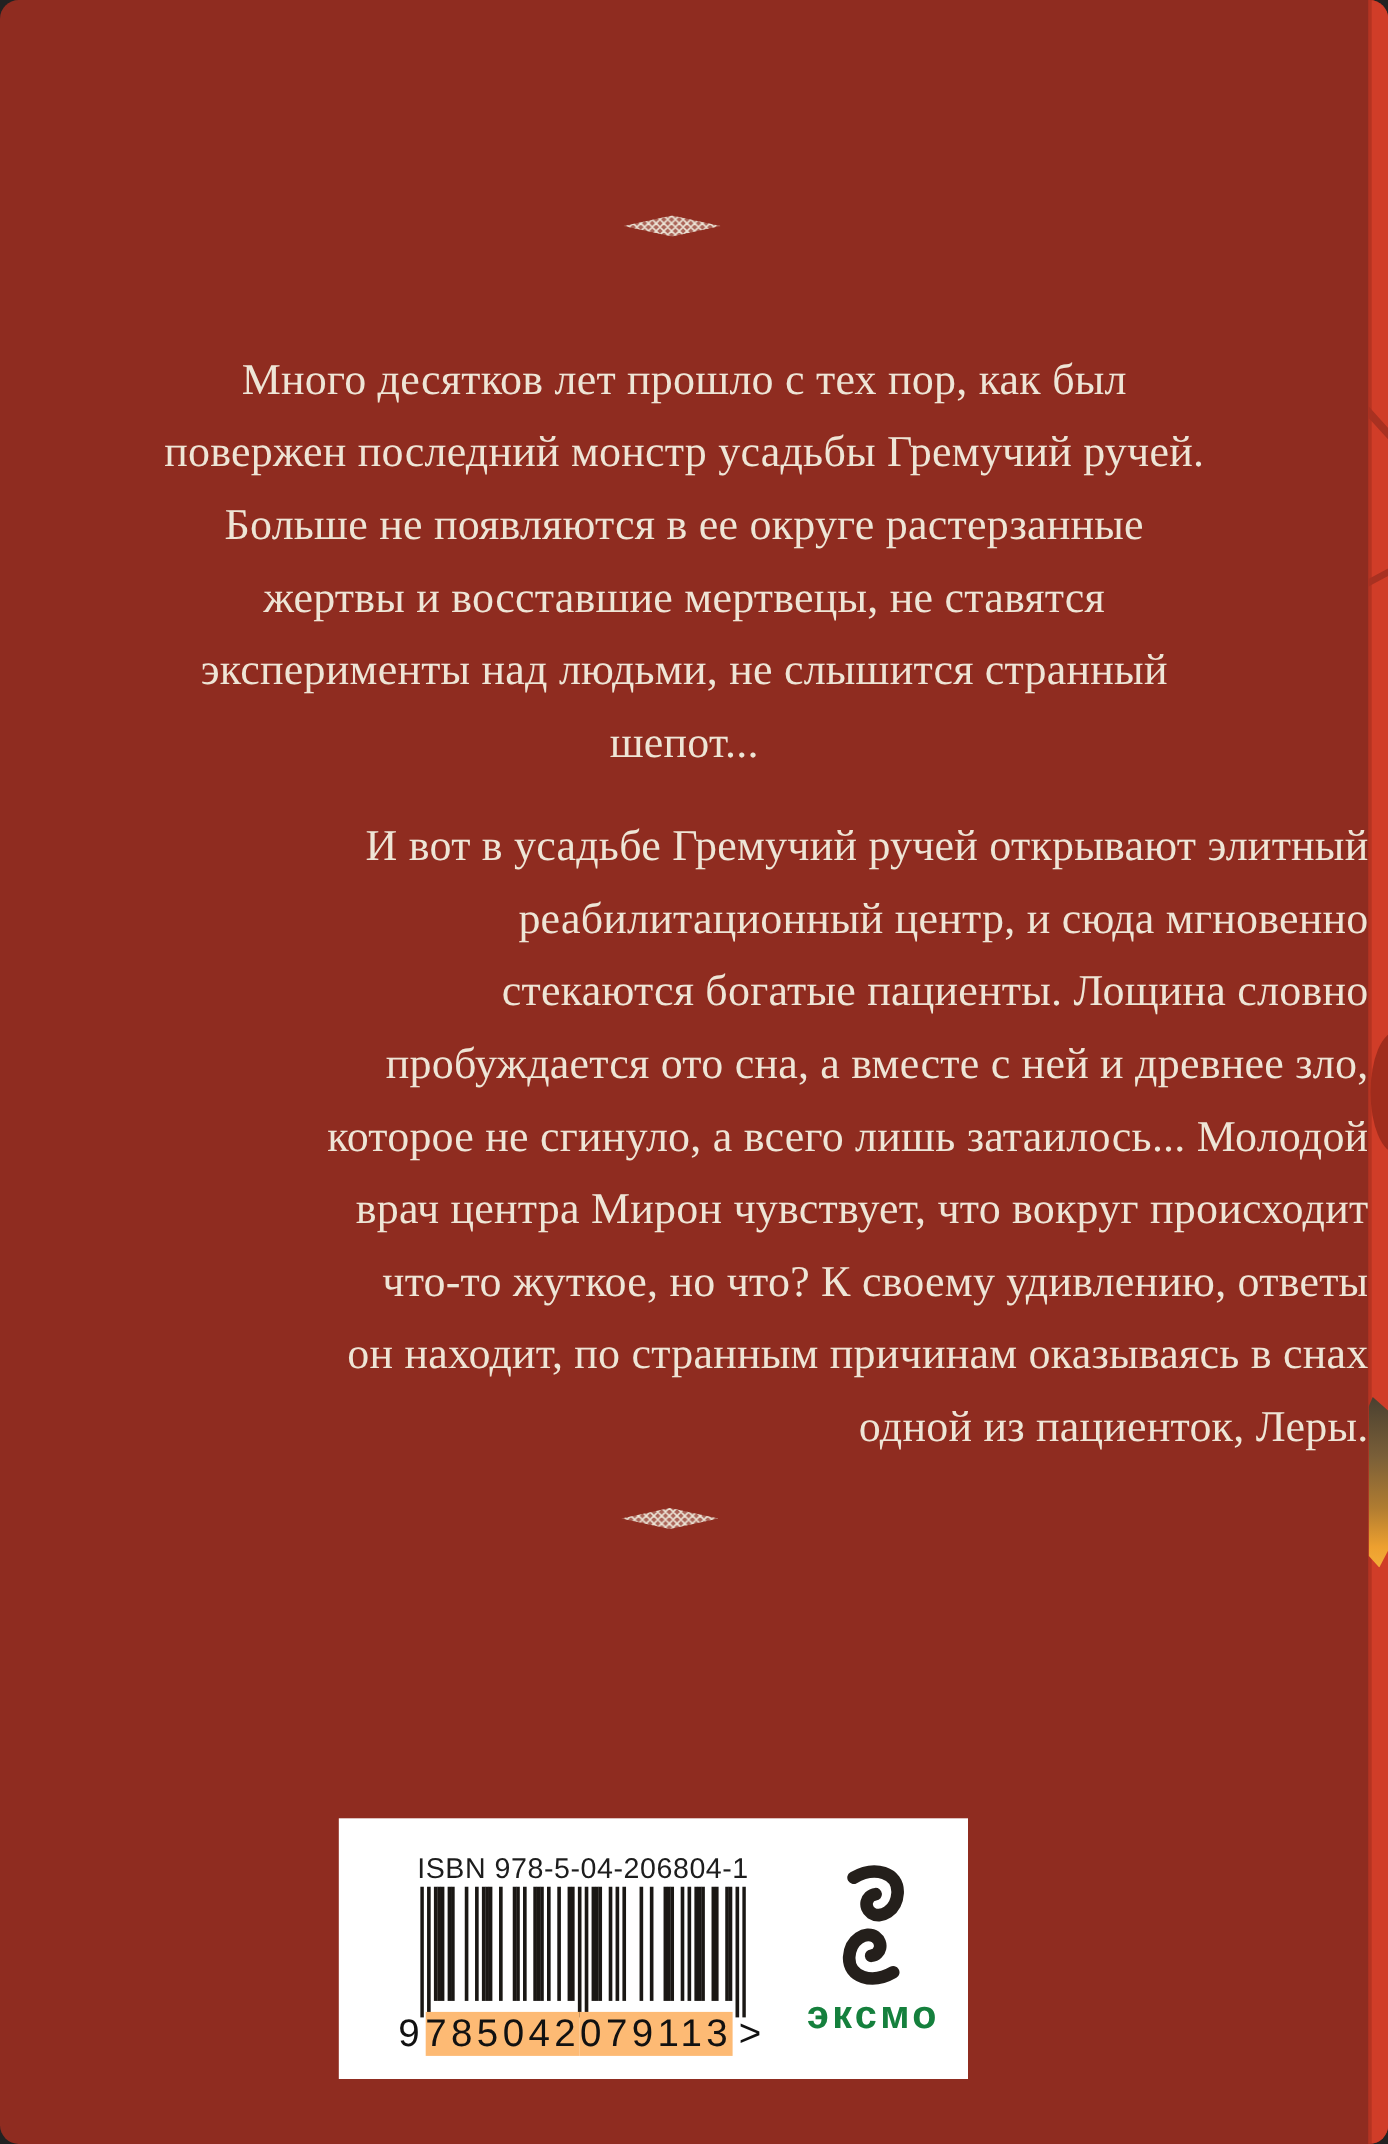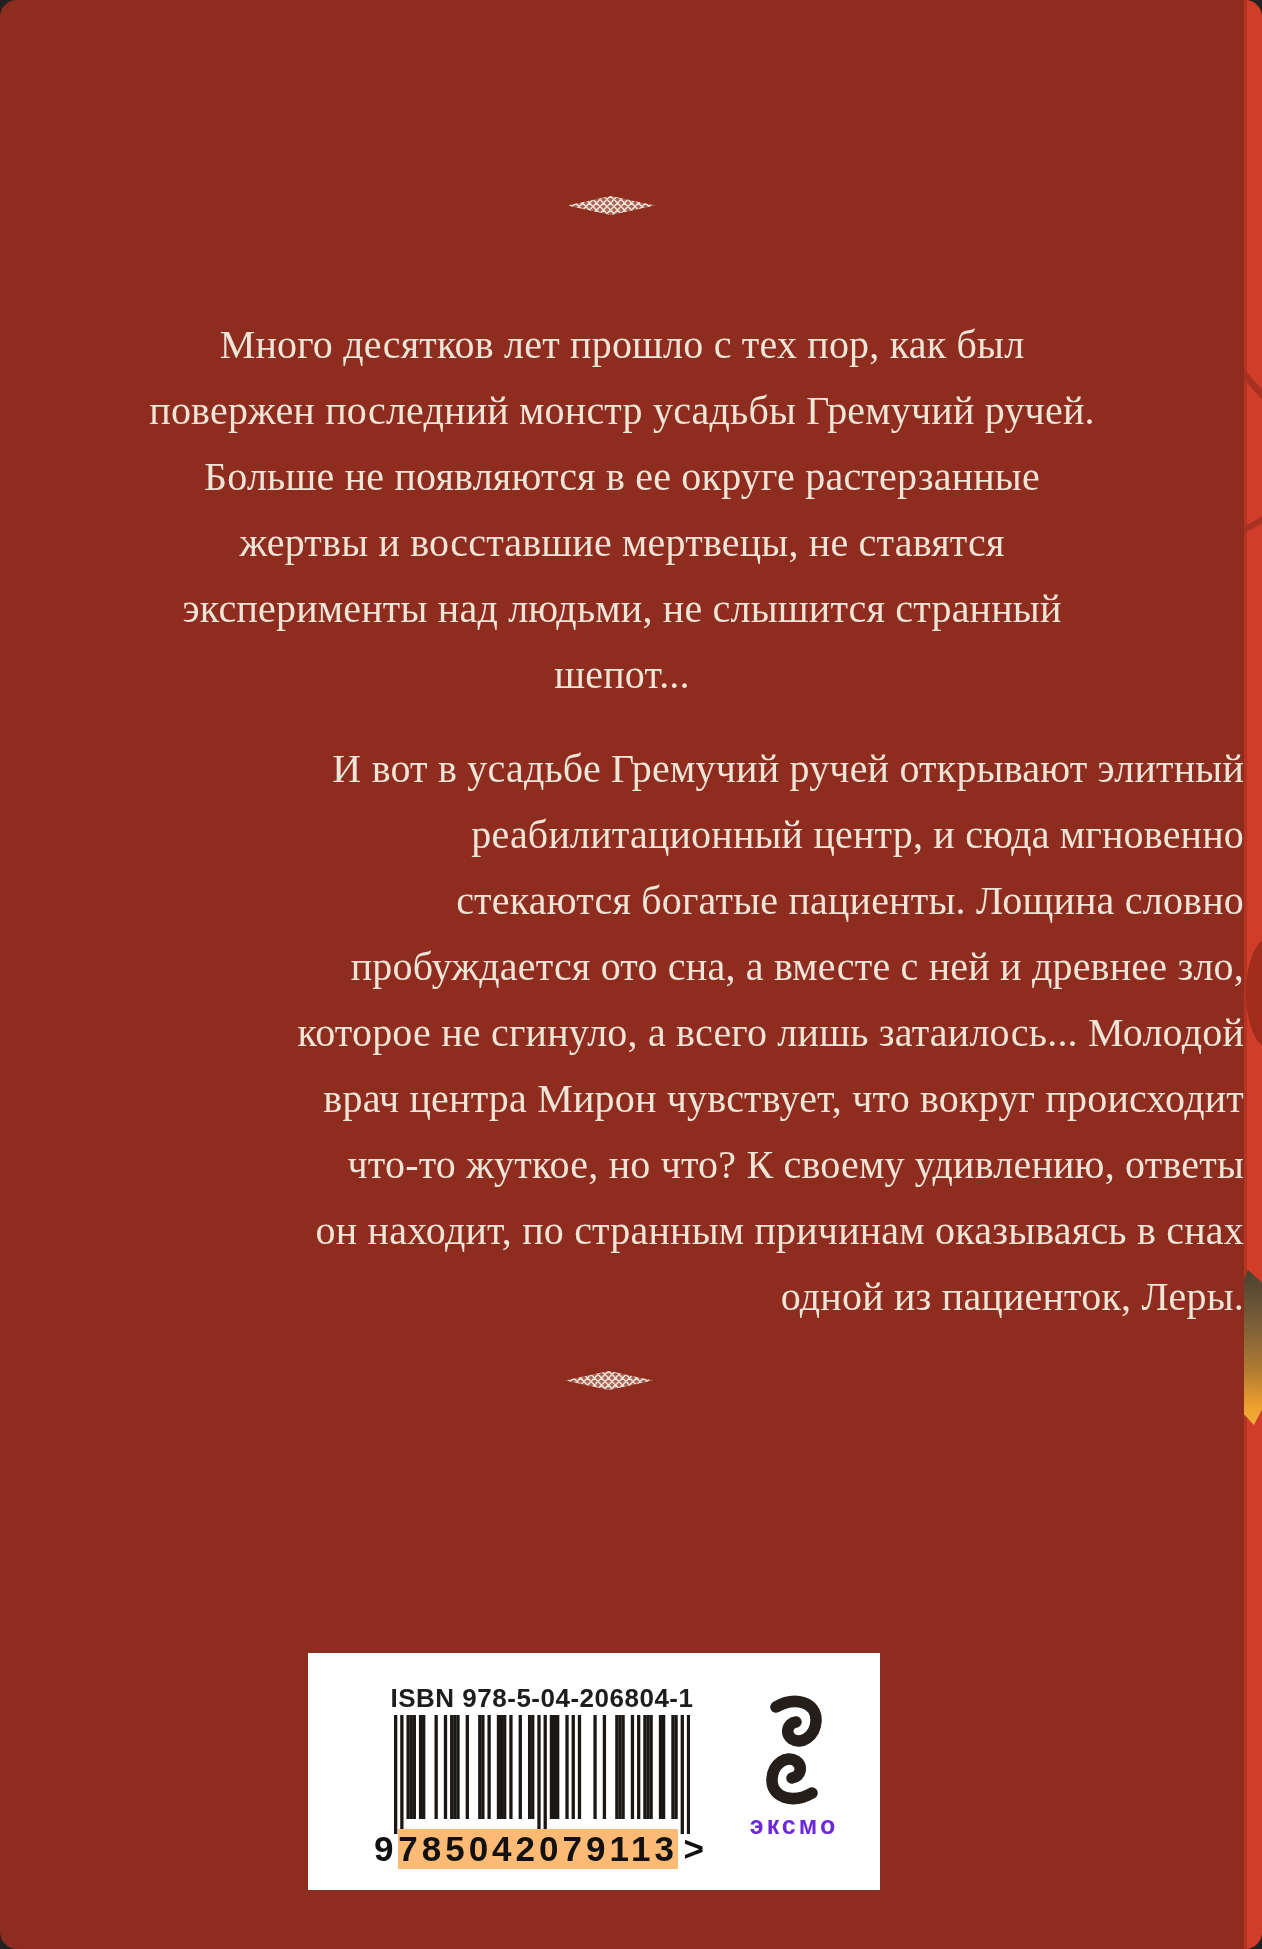--- a/index.html
+++ b/index.html
@@ -26,21 +26,21 @@
     letter-spacing:0.2px;
     font-weight:400;
   }
   .blurb.p1{top:312px;}
   .blurb.p2{top:736px;text-align:right;}
   
   .isbn-box{
     position:absolute;left:308px;top:1653px;width:572px;height:237px;
     background:#ffffff;
   }
-  .bc-col{position:absolute;left:76px;top:30px;width:316px;font-weight:bold;}
+  .bc-col{position:absolute;left:64px;top:30px;width:316px;}
   .isbn-label{
     font-family:"Liberation Sans","DejaVu Sans",sans-serif;
     font-size:26px;line-height:30px;color:#1d1d1d;
     text-align:center;letter-spacing:0.5px;white-space:nowrap;
   }
   .bc-col svg{display:block;margin:2px auto 0;}
   .digits{
     position:absolute;top:146px;left:-10px;width:330px;
     display:flex;align-items:flex-start;
     font-family:"Liberation Sans","DejaVu Sans",sans-serif;
@@ -48,21 +48,21 @@
     background:transparent;
   }
   .digits .d-lead{width:26px;text-align:left;}
   .digits .d-g1,.digits .d-g2{flex:1;letter-spacing:4px;background:#fdba74;}
   .digits .d-suf{width:28px;text-align:right;}
   .logo-col{position:absolute;left:400px;top:42px;width:172px;text-align:center;}
   .logo-col svg{display:block;margin:0 auto;}
   .logo-text{
     margin-top:6px;
     font-family:"Liberation Sans","DejaVu Sans",sans-serif;
-    font-weight:bold;font-size:25px;letter-spacing:3px;color:#6d28d9;
+    font-weight:bold;font-size:36px;letter-spacing:3px;color:#15803d;
   }
   
   .sliver{
     position:absolute;right:0;top:0;width:18px;height:1949px;
     background:#d03d28;overflow:hidden;
   }
   .sliver::before{
     content:"";position:absolute;left:0;top:0;width:3px;height:100%;
     background:rgba(60,10,5,0.18);
   }

